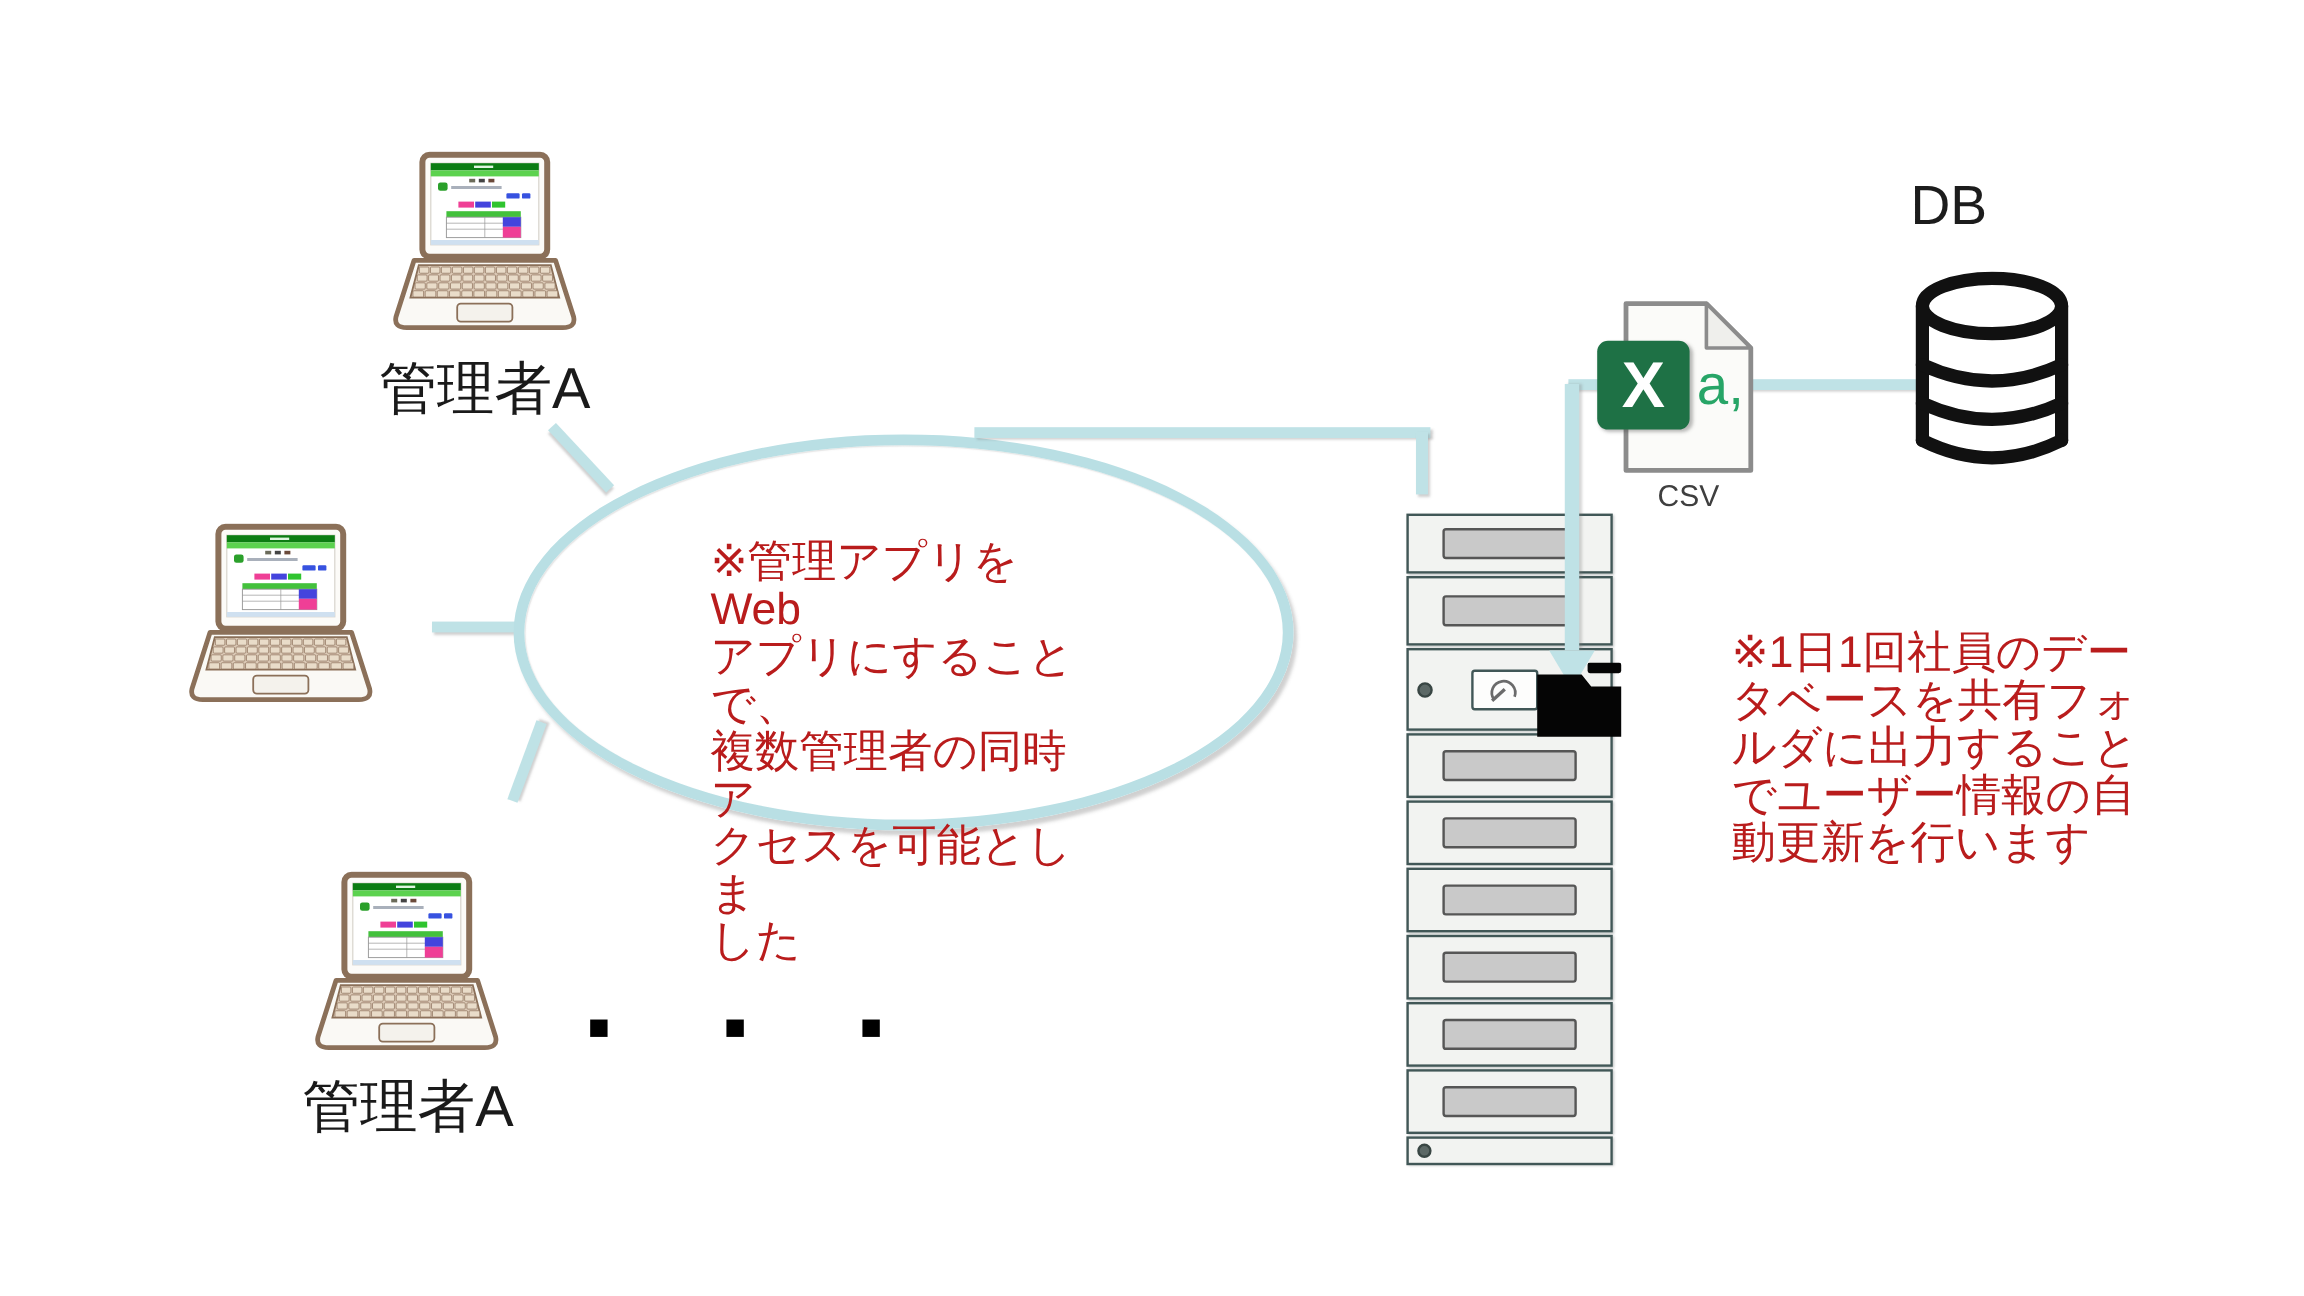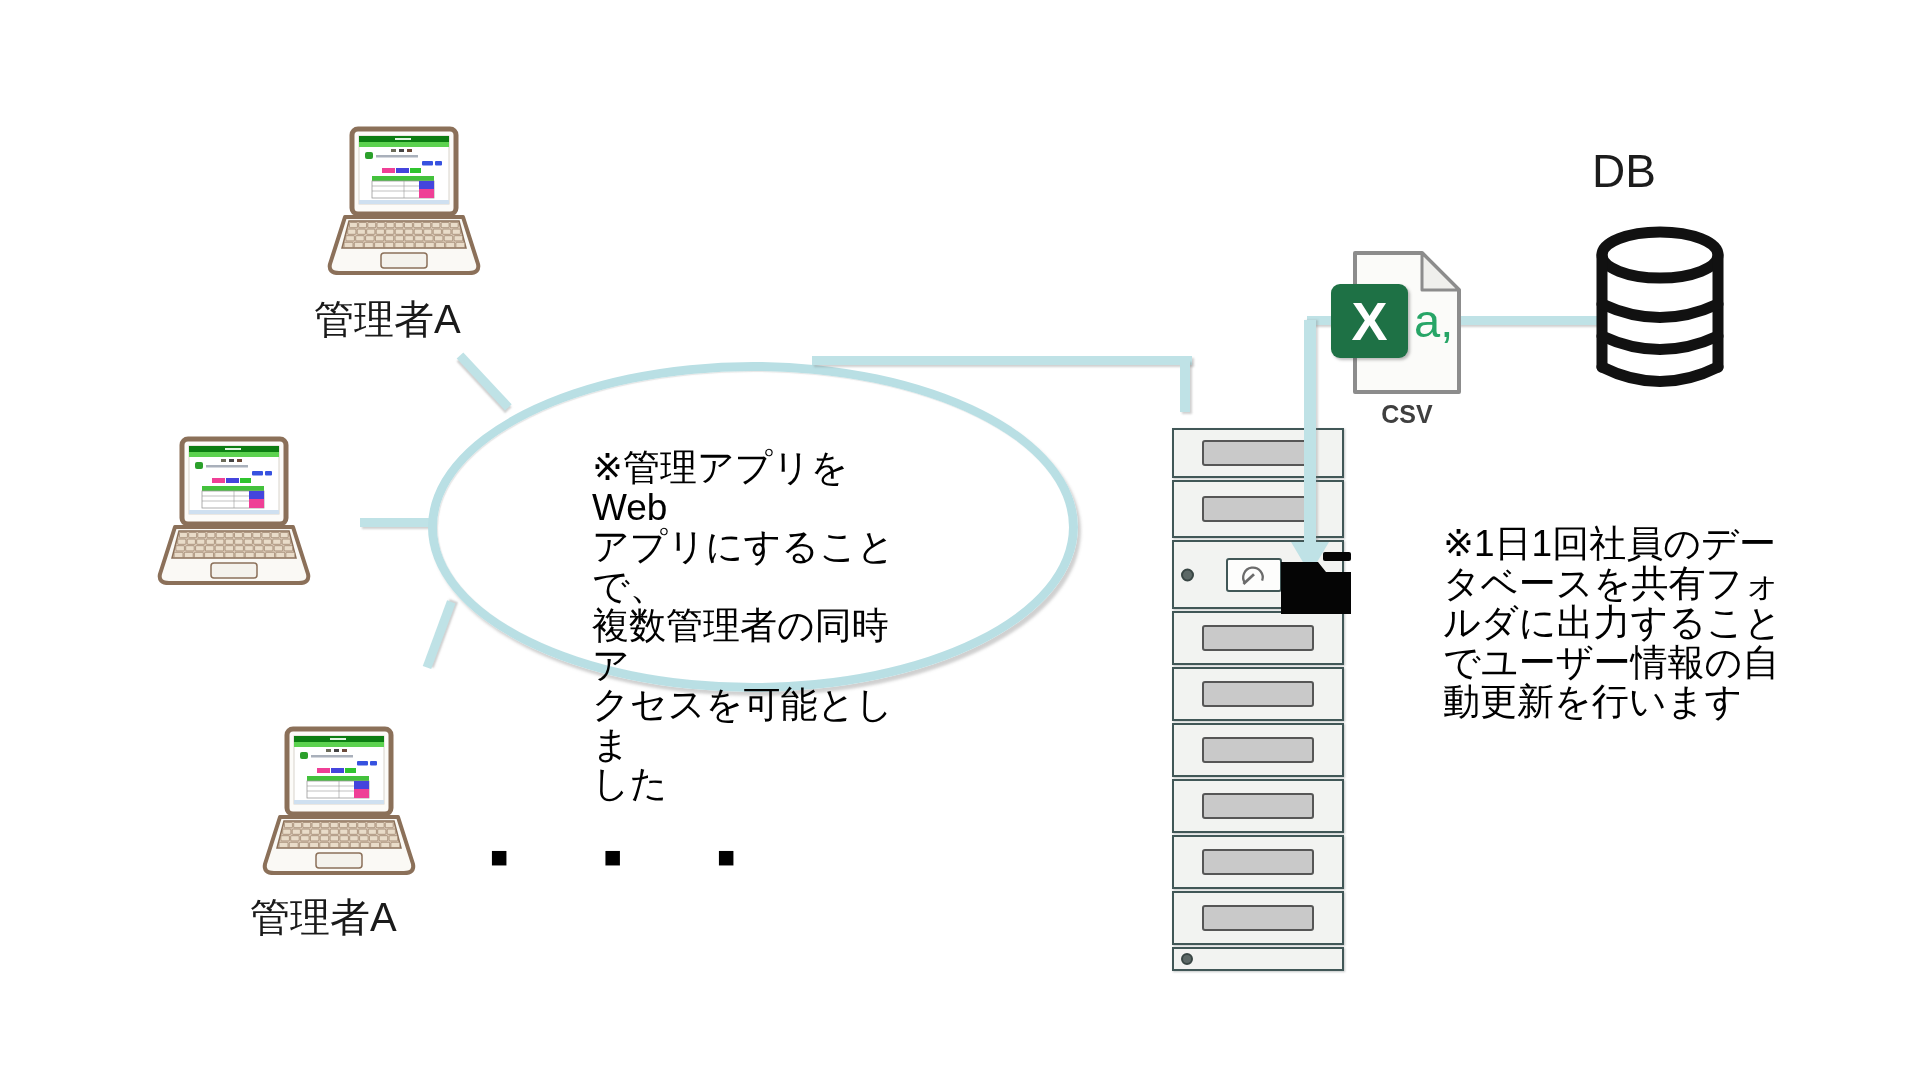--- a/index.html
+++ b/index.html
@@ -17,25 +17,25 @@
   .spoke { transform-origin:left center; }
 
   
   .ellipse {
     position:absolute; left:428px; top:362px; width:650px; height:330px;
     border:9px solid #b9dfe4; border-radius:50%;
     box-shadow:3px 4px 3px rgba(100,100,100,0.30), inset 1px 1px 1px rgba(150,150,150,0.25);
     background:transparent; z-index:1;
   }
   .jp-note {
-    position:absolute; color:#000000; font-size:37px; line-height:39.5px;
+    position:absolute; color:#b91c1c; font-size:37px; line-height:39.5px;
     white-space:pre-line; letter-spacing:0px; z-index:2;
   }
   .admin-label {
-    position:absolute; color:#1a1a1a; font-size:40px; text-align:left; z-index:2;
+    position:absolute; color:#1a1a1a; font-size:48px; text-align:center; z-index:2;
   }
 
   
   .rack { position:absolute; left:1172px; top:428px; width:172px; z-index:3; }
   .unit {
     border:2px solid #415757; background:#f2f3f1; margin-bottom:2px;
     display:flex; align-items:center; justify-content:center; position:relative;
     box-shadow:1px 1px 2px rgba(80,90,90,0.35);
   }
   .slot {
@@ -61,21 +61,21 @@
   
   .csv-doc { position:absolute; left:1352px; top:250px; width:110px; height:145px; z-index:5; }
   .excel-badge {
     position:absolute; left:1331px; top:284px; width:77px; height:74px; z-index:6;
     background:#1e7145; border-radius:9px; display:flex; align-items:center; justify-content:center;
     color:#ffffff; font-size:54px; font-weight:bold;
     box-shadow:2px 2px 3px rgba(60,60,60,0.35);
   }
   .csv-comma { position:absolute; left:1414px; top:293px; font-size:47px; color:#27a567; z-index:6; }
   .csv-label { position:absolute; left:1352px; top:400px; width:110px; text-align:center;
-    font-size:25px; font-weight:bold; color:#3f3f3f; z-index:6; }
+    font-size:25px; font-weight:normal; color:#3f3f3f; z-index:6; }
 
   
   .db-label { position:absolute; left:1592px; top:144px; width:140px; text-align:left;
     font-size:46px; color:#1c1c1c; z-index:2; }
   .db-icon { position:absolute; left:1590px; top:226px; width:140px; height:170px; z-index:5; }
 
   
   .folder { position:absolute; left:1279px; top:552px; width:74px; height:64px; z-index:5; }
 
   

